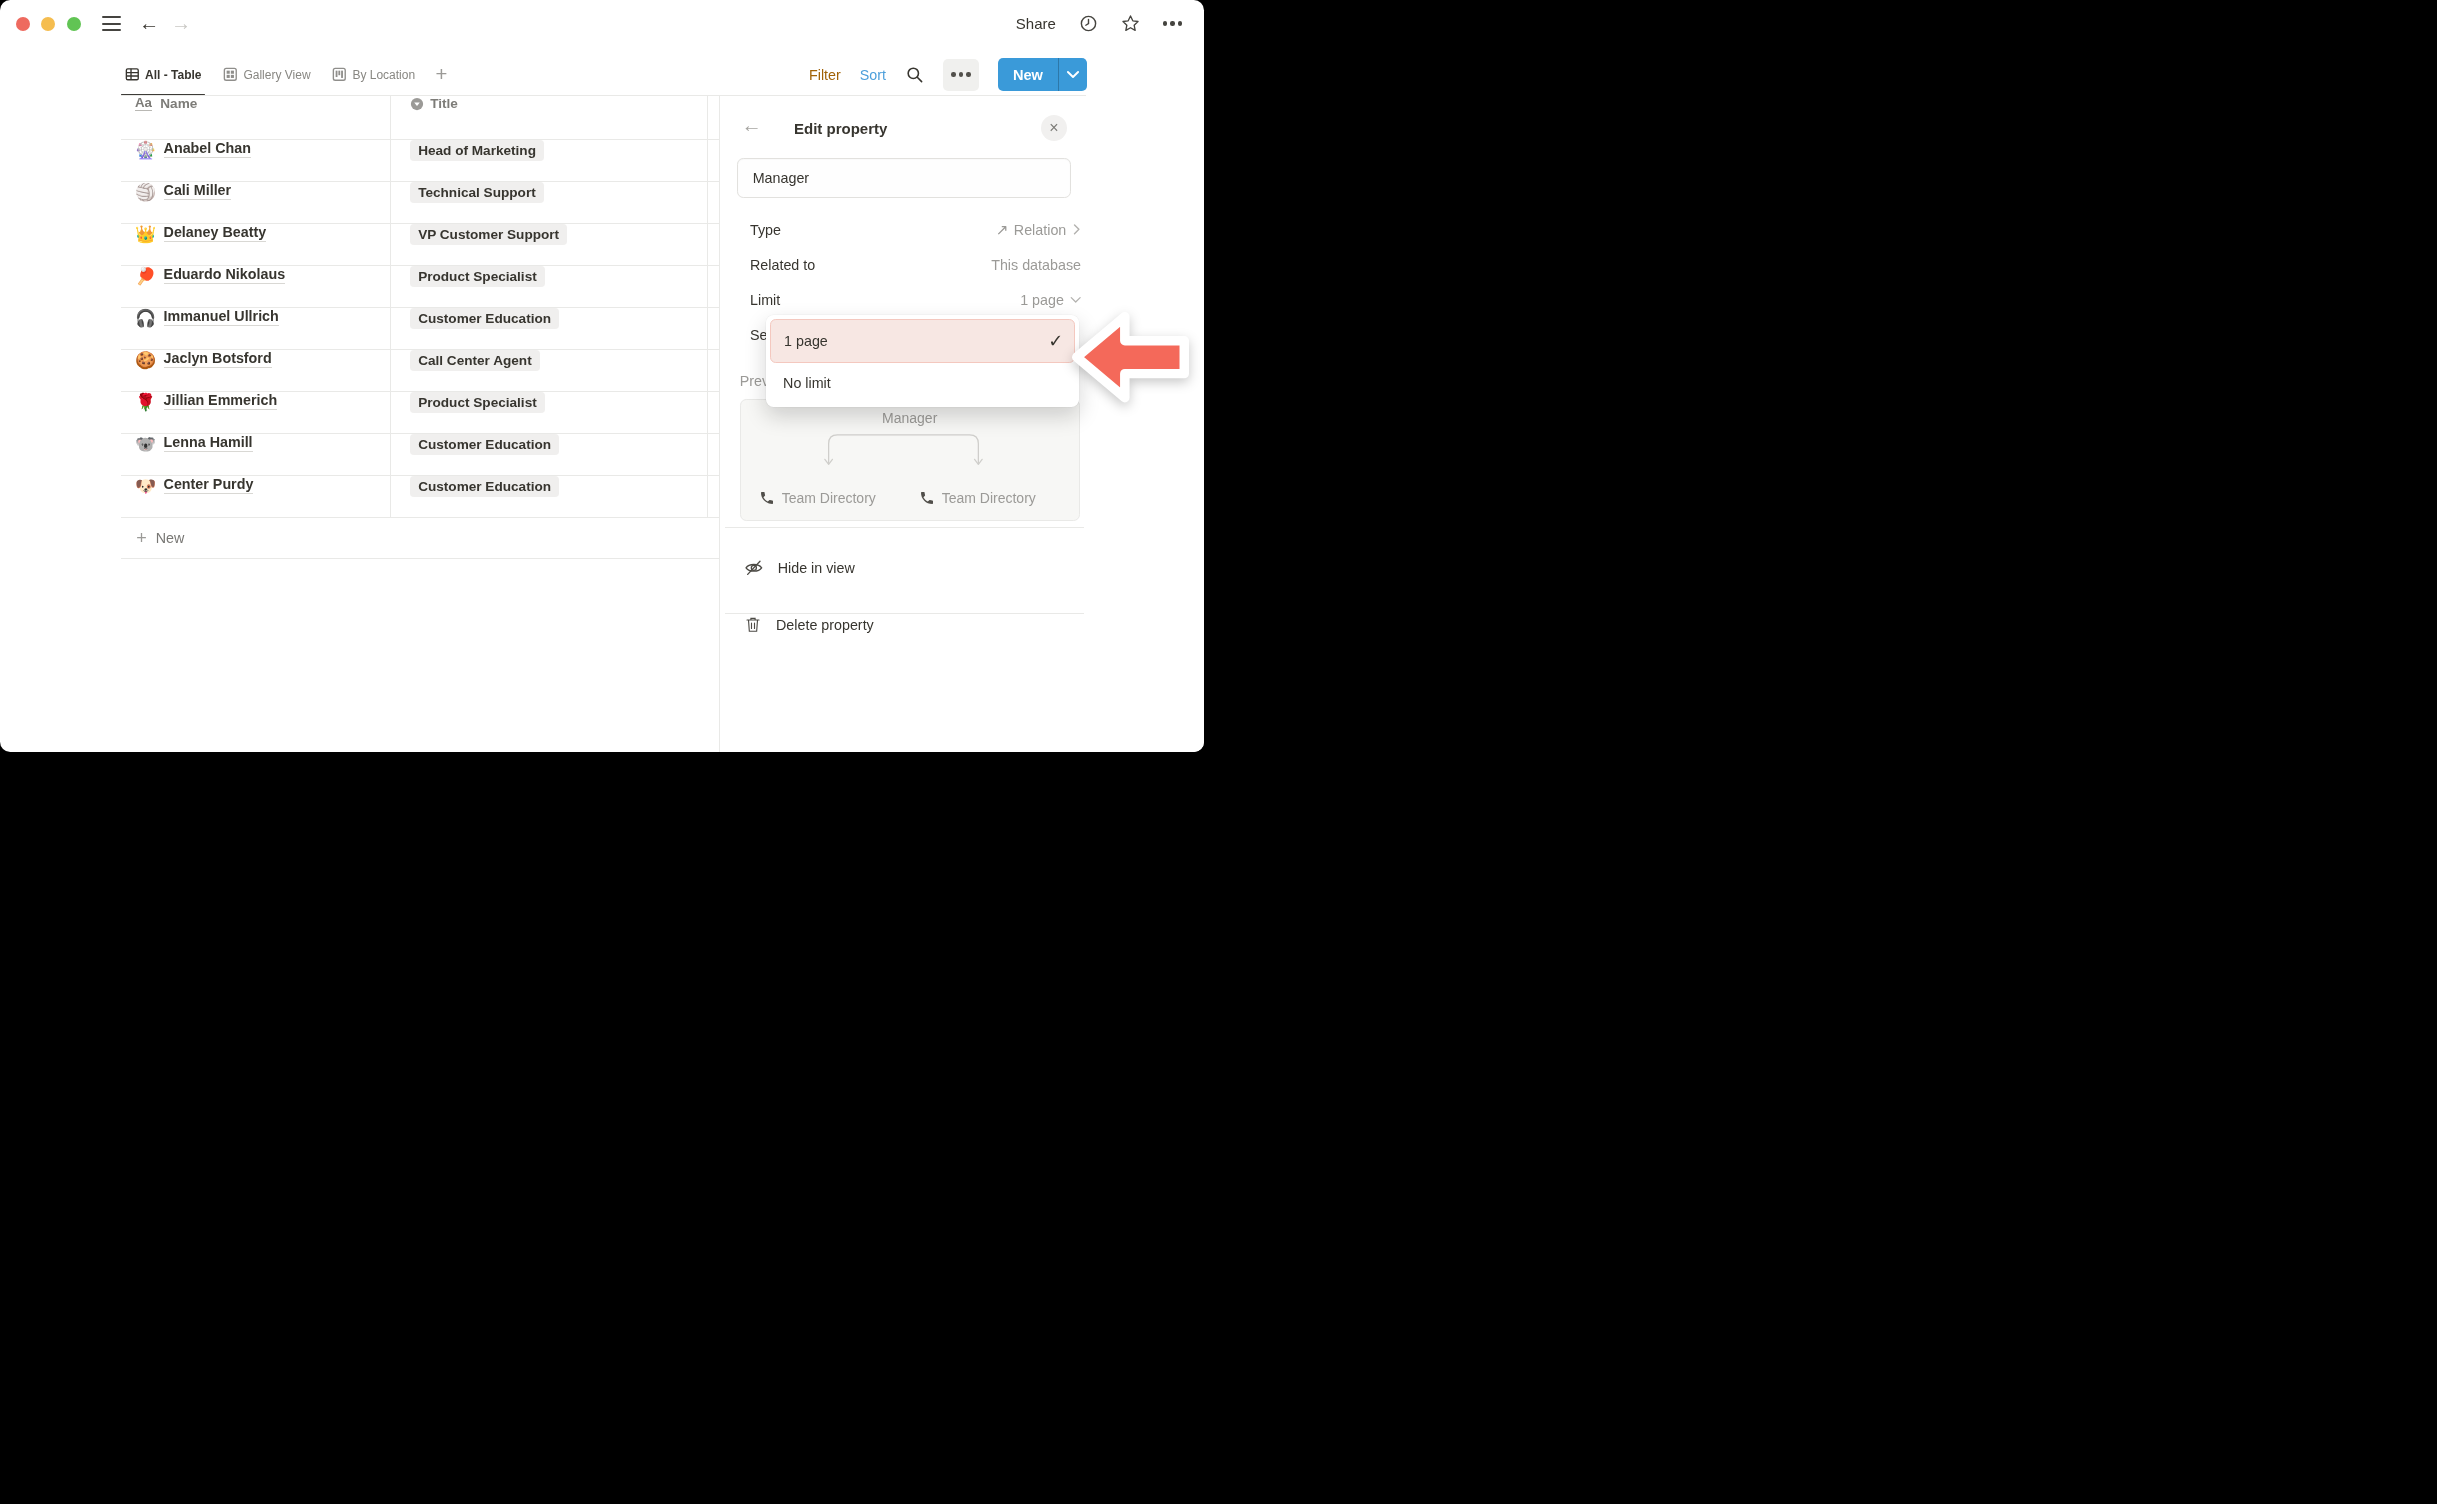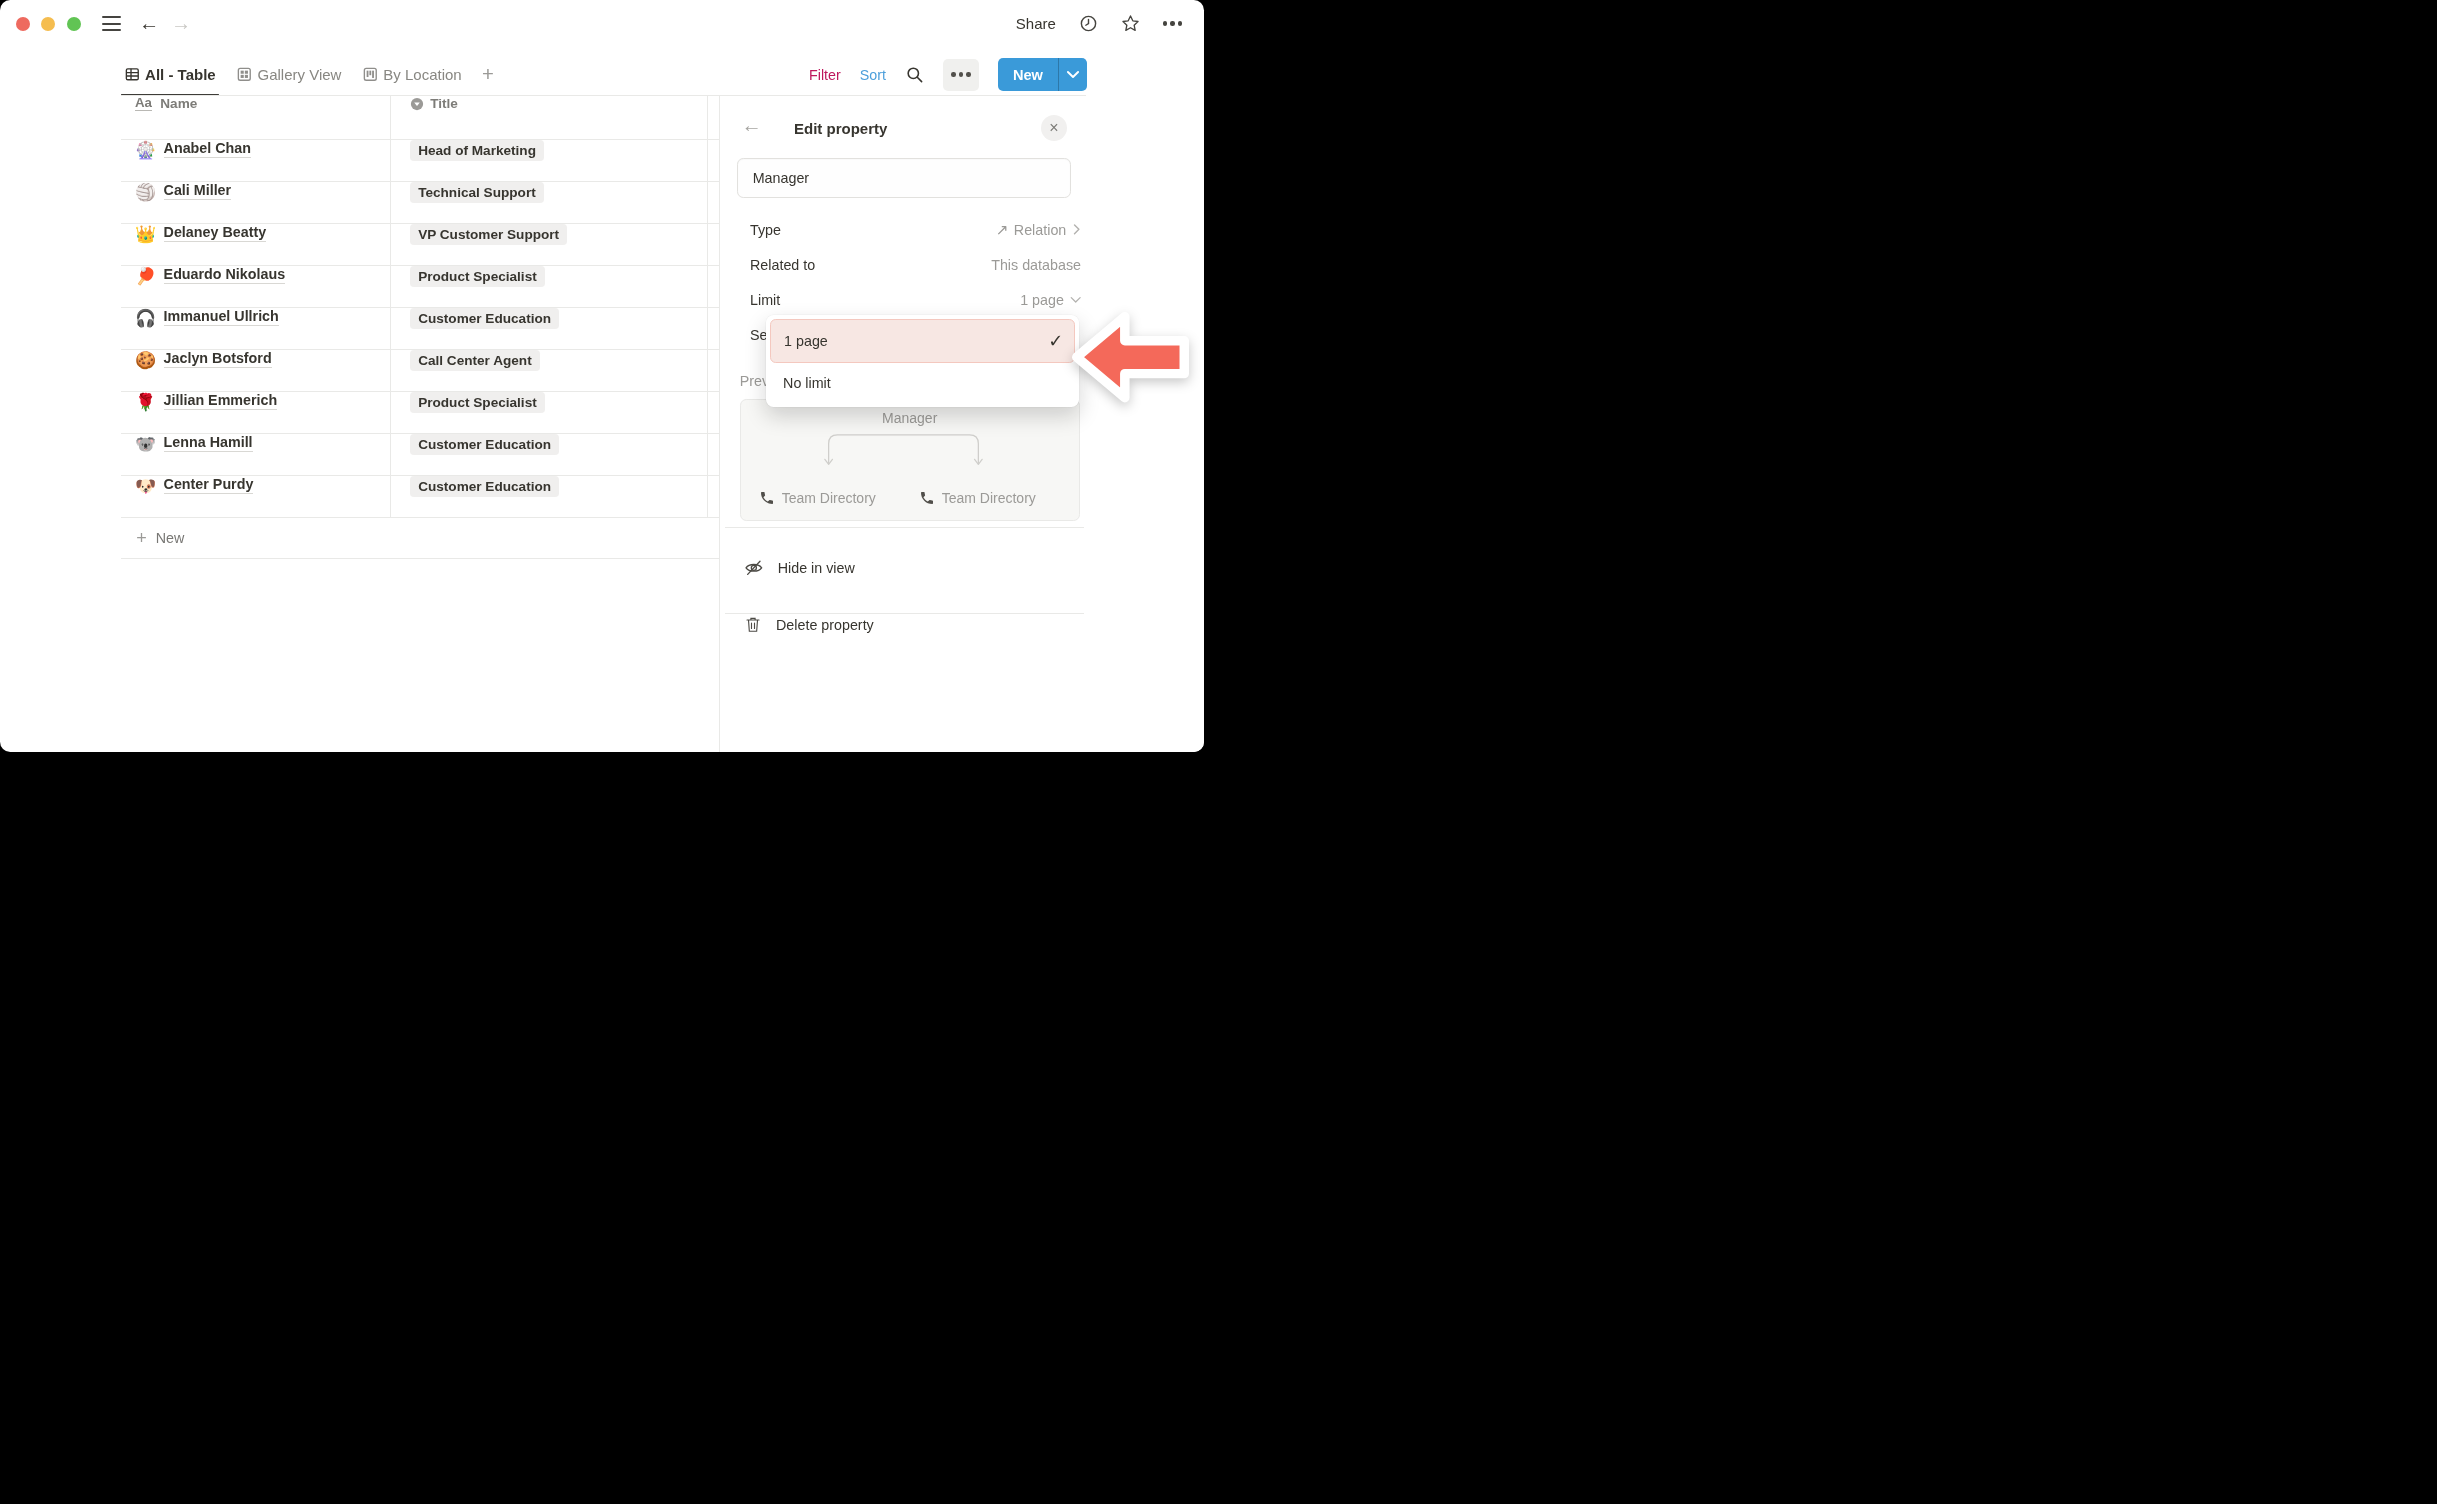--- a/index.html
+++ b/index.html
@@ -17,30 +17,30 @@
   #nav-back { left:139px; color:#37352f; }
   #nav-fwd  { left:171px; color:#c9c8c4; }
   #topbar-right { position:absolute; right:21.6px; top:0; height:47px; display:flex; align-items:center; gap:23px; }
   #share-label { font-size:15px; color:#37352f; cursor:pointer; }
   .tbicon { display:flex; align-items:center; cursor:pointer; }
   .dots { display:flex; gap:3.2px; align-items:center; }
   .dots i { width:4.4px; height:4.4px; border-radius:50%; background:#45443f; }
 
   
   #tabs { position:absolute; left:121px; top:54px; height:41px; display:flex; align-items:center; gap:14px; }
-  .tab { display:flex; align-items:center; gap:5.7px; font-size:15px; color:#888782; padding:0 3.8px; height:41px; position:relative; cursor:pointer; }
+  .tab { display:flex; align-items:center; gap:5.7px; font-size:12px; color:#888782; padding:0 3.8px; height:41px; position:relative; cursor:pointer; }
   .tab.active { color:#37352f; font-weight:700; }
   .tab.active::after { content:""; position:absolute; left:0; right:0; bottom:-0.6px; height:1.9px; background:#3d3c38; border-radius:0.6px; }
   #add-view { font-size:20.3px; color:#9b9a97; padding:0 2.5px; cursor:pointer; }
   #tabs-divider { position:absolute; left:121px; top:95px; width:965px; height:0.6px; background:#e9e9e7; }
 
   
   #toolbar { position:absolute; top:54px; left:809px; height:41px; display:flex; align-items:center; gap:19px; }
   .toollink { font-size:14.3px; cursor:pointer; }
-  #filter-link { color:#be185d; }
+  #filter-link { color:#a16207; }
   #sort-link { color:#4C9FDB; }
   #more-btn { width:36px; height:32px; background:#f0f0ee; border-radius:5.1px; display:flex; align-items:center; justify-content:center; cursor:pointer; }
   #more-btn .dots i { width:4.4px; height:4.4px; background:#52504b; }
   #new-btn { width:89px; height:33px; background:#3A9AD9; border-radius:5.1px; display:flex; align-items:stretch; color:#fff; cursor:pointer; overflow:hidden; }
   #new-btn .nb-label { flex:1; display:flex; align-items:center; justify-content:center; font-size:14.6px; font-weight:700; }
   #new-btn .nb-split { width:0.6px; background:rgba(0,0,0,0.22); }
   #new-btn .nb-caret { width:28.6px; display:flex; align-items:center; justify-content:center; }
 
   
   #table { position:absolute; left:121px; top:96px; width:598px; }

